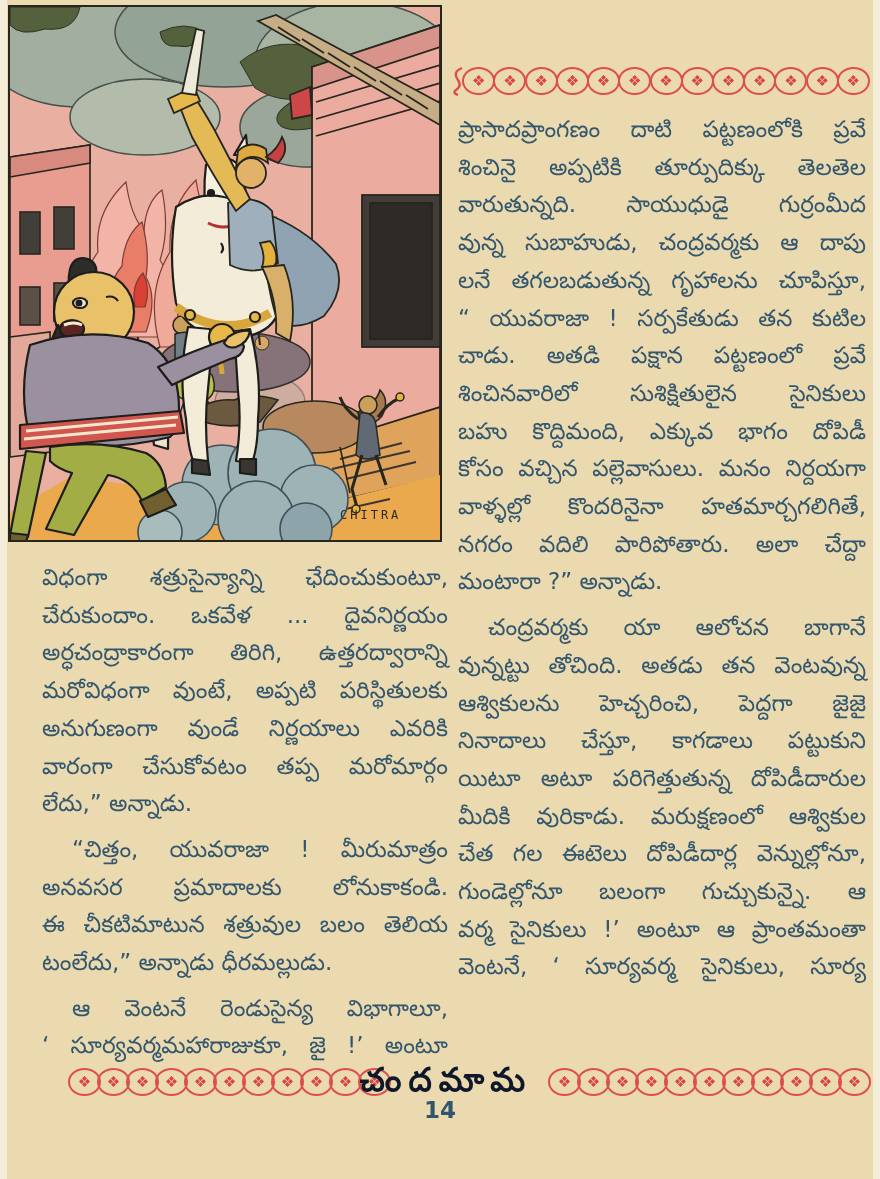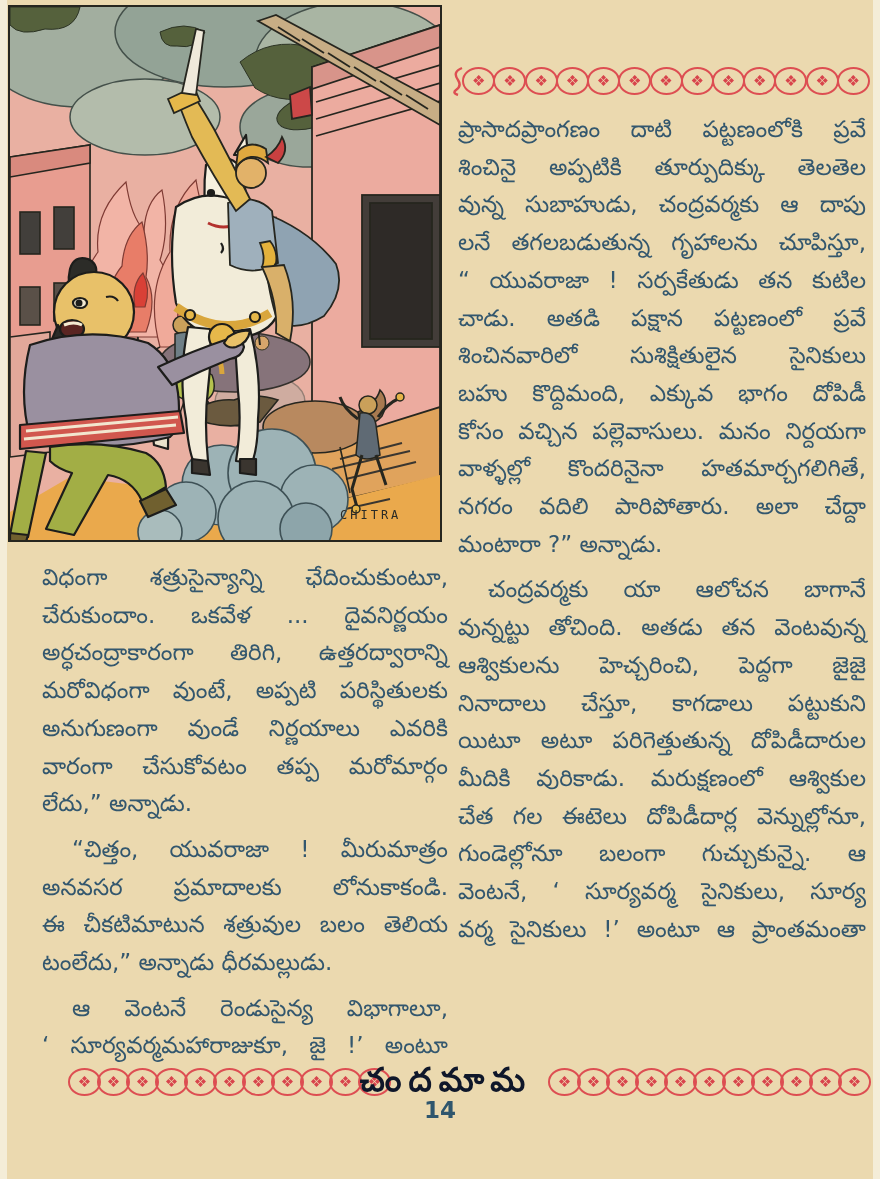--- a/index.html
+++ b/index.html
@@ -242,42 +242,43 @@
       <span class="flower">❖</span>
       <span class="flower">❖</span>
       <span class="flower">❖</span>
       <span class="flower">❖</span>
     </div>
 
   <div class="col col-right">
     <div class="para short-last">
         <div class="line">ప్రాసాదప్రాంగణం దాటి పట్టణంలోకి ప్రవే</div>
         <div class="line">శించినై అప్పటికి తూర్పుదిక్కు తెలతెల</div>
+        <div class="line">వారుతున్నది. సాయుధుడై గుర్రంమీద</div>
         <div class="line">వున్న సుబాహుడు, చంద్రవర్మకు ఆ దాపు</div>
         <div class="line">లనే తగలబడుతున్న గృహాలను చూపిస్తూ,</div>
         <div class="line">“ యువరాజా ! సర్పకేతుడు తన కుటిల</div>
         <div class="line">చాడు. అతడి పక్షాన పట్టణంలో ప్రవే</div>
         <div class="line">శించినవారిలో సుశిక్షితులైన సైనికులు</div>
         <div class="line">బహు కొద్దిమంది, ఎక్కువ భాగం దోపిడీ</div>
         <div class="line">కోసం వచ్చిన పల్లెవాసులు. మనం నిర్దయగా</div>
         <div class="line">వాళ్ళల్లో కొందరినైనా హతమార్చగలిగితే,</div>
         <div class="line">నగరం వదిలి పారిపోతారు. అలా చేద్దా</div>
         <div class="line">మంటారా ?” అన్నాడు.</div>
       </div>
     <div class="para indent">
         <div class="line">చంద్రవర్మకు యా ఆలోచన బాగానే</div>
         <div class="line">వున్నట్టు తోచింది. అతడు తన వెంటవున్న</div>
         <div class="line">ఆశ్వికులను హెచ్చరించి, పెద్దగా జైజై</div>
         <div class="line">నినాదాలు చేస్తూ, కాగడాలు పట్టుకుని</div>
         <div class="line">యిటూ అటూ పరిగెత్తుతున్న దోపిడీదారుల</div>
         <div class="line">మీదికి వురికాడు. మరుక్షణంలో ఆశ్వికుల</div>
         <div class="line">చేత గల ఈటెలు దోపిడీదార్ల వెన్నుల్లోనూ,</div>
         <div class="line">గుండెల్లోనూ బలంగా గుచ్చుకున్నై. ఆ</div>
+        <div class="line">వర్మ సైనికులు !’ అంటూ ఆ ప్రాంతమంతా</div>
         <div class="line">వెంటనే, ‘ సూర్యవర్మ సైనికులు, సూర్య</div>
-        <div class="line">వర్మ సైనికులు !’ అంటూ ఆ ప్రాంతమంతా</div>
       </div>
   </div>
 
   <div class="col col-left">
     <div class="para short-last">
         <div class="line">విధంగా శత్రుసైన్యాన్ని ఛేదించుకుంటూ,</div>
         <div class="line">చేరుకుందాం. ఒకవేళ ... దైవనిర్ణయం</div>
         <div class="line">అర్ధచంద్రాకారంగా తిరిగి, ఉత్తరద్వారాన్ని</div>
         <div class="line">మరోవిధంగా వుంటే, అప్పటి పరిస్థితులకు</div>
         <div class="line">అనుగుణంగా వుండే నిర్ణయాలు ఎవరికి</div>

